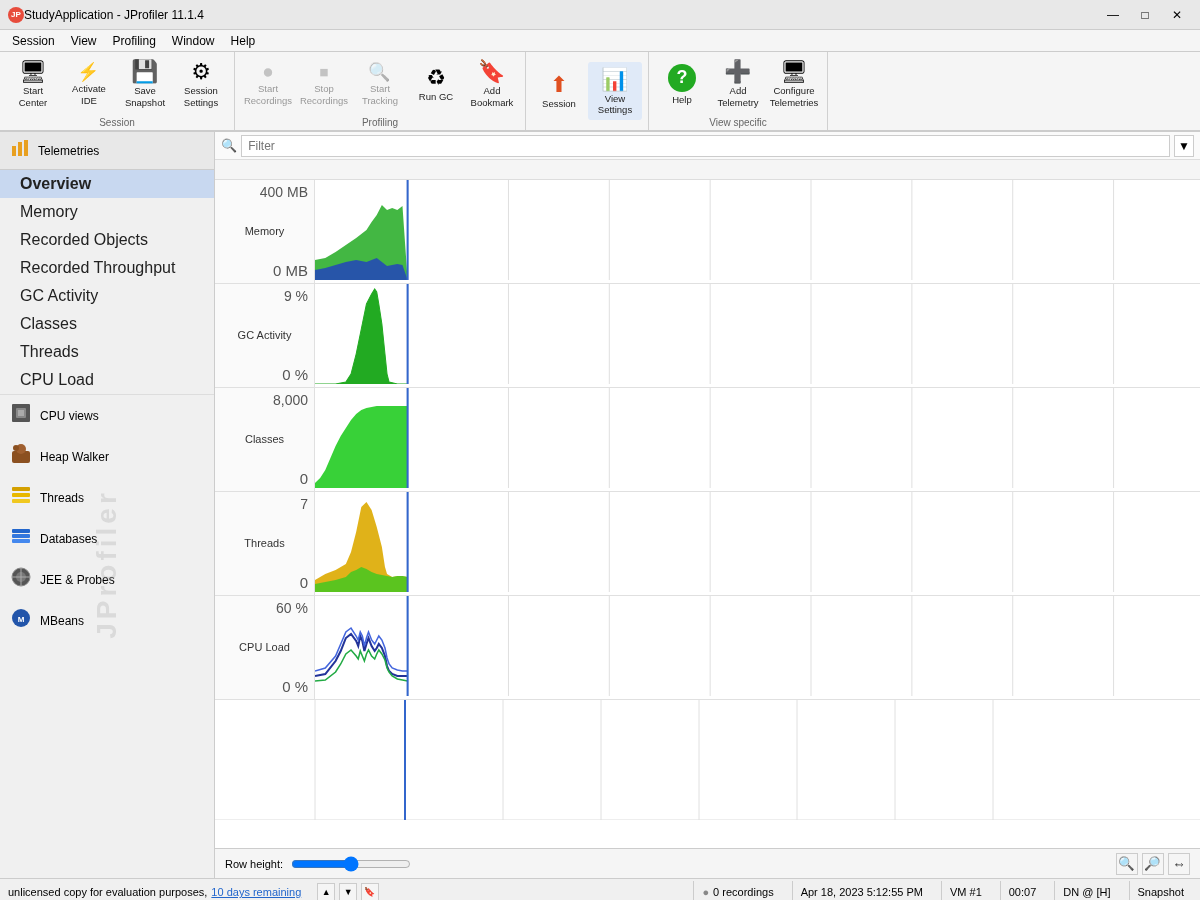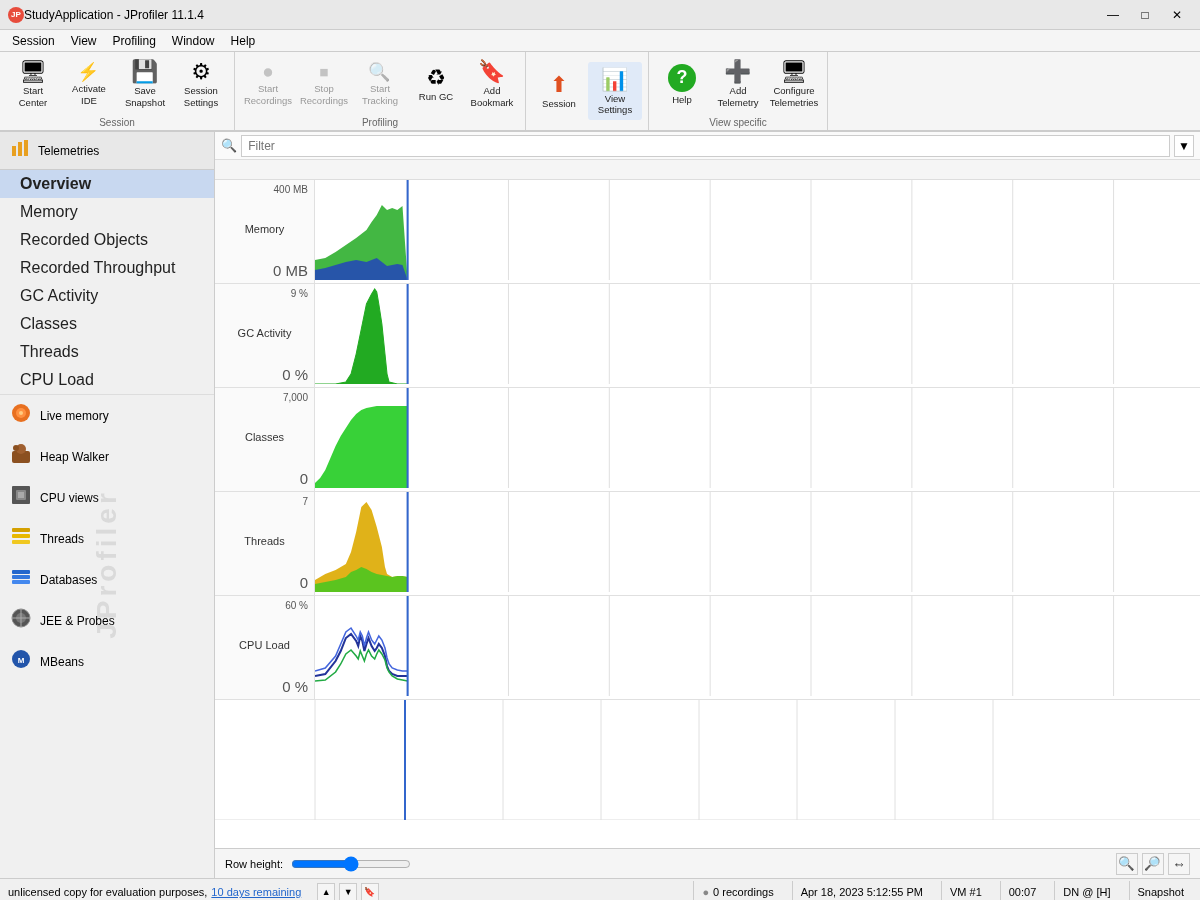--- a/index.html
+++ b/index.html
@@ -178,21 +178,21 @@
     .chart-label-col {
       width: 100px;
       min-width: 100px;
       display: flex;
       flex-direction: column;
       justify-content: space-between;
       padding: 4px 6px;
       border-right: 1px solid #e0e0e0;
       background: #fafafa;
     }
-    .chart-y-max { font-size: 10px; color: #555; text-align: right; }
+    .chart-y-max { font-size: 14px; color: #555; text-align: right; }
     .chart-y-label { font-size: 11px; color: #333; font-weight: 500; text-align: center; }
     .chart-y-min { font-size: 15px; color: #555; text-align: right; }
     .chart-data-col {
       flex: 1;
       position: relative;
       overflow: hidden;
     }
     .timeline-header {
       height: 20px;
       background: #f5f5f5;
@@ -362,51 +362,41 @@
       <div class="sidebar-item active">Overview</div>
       <div class="sidebar-item">Memory</div>
       <div class="sidebar-item">Recorded Objects</div>
       <div class="sidebar-item">Recorded Throughput</div>
       <div class="sidebar-item">GC Activity</div>
       <div class="sidebar-item">Classes</div>
       <div class="sidebar-item">Threads</div>
       <div class="sidebar-item">CPU Load</div>
     </div>
 
+
     <div class="sidebar-icon-item">
       <span class="icon">
         <svg width="22" height="22" viewBox="0 0 22 22">
-          <circle cx="11" cy="11" r="9" fill="#e87020"></circle>
-          <circle cx="11" cy="11" r="5" fill="#ff9040"></circle>
-          <circle cx="11" cy="11" r="2" fill="#ffcc80"></circle>
+          <rect x="2" y="2" width="18" height="18" rx="1" fill="#555"></rect>
+          <rect x="6" y="6" width="10" height="10" rx="1" fill="#888"></rect>
+          <rect x="8" y="8" width="6" height="6" fill="#aaa"></rect>
         </svg>
       </span>
-      <span>Live memory</span>
+      <span>CPU views</span>
     </div>
 
     <div class="sidebar-icon-item">
       <span class="icon">
         <svg width="22" height="22" viewBox="0 0 22 22">
           <rect x="2" y="8" width="18" height="12" rx="2" fill="#8b5020"></rect>
           <circle cx="11" cy="6" r="5" fill="#a06030"></circle>
           <circle cx="6" cy="5" r="3" fill="#8b5020"></circle>
         </svg>
       </span>
       <span>Heap Walker</span>
-    </div>
-
-    <div class="sidebar-icon-item">
-      <span class="icon">
-        <svg width="22" height="22" viewBox="0 0 22 22">
-          <rect x="2" y="2" width="18" height="18" rx="1" fill="#555"></rect>
-          <rect x="6" y="6" width="10" height="10" rx="1" fill="#888"></rect>
-          <rect x="8" y="8" width="6" height="6" fill="#aaa"></rect>
-        </svg>
-      </span>
-      <span>CPU views</span>
     </div>
 
     <div class="sidebar-icon-item">
       <span class="icon">
         <svg width="22" height="22" viewBox="0 0 22 22">
           <rect x="2" y="3" width="18" height="4" rx="1" fill="#d4a000"></rect>
           <rect x="2" y="9" width="18" height="4" rx="1" fill="#e8b800"></rect>
           <rect x="2" y="15" width="18" height="4" rx="1" fill="#f0c820"></rect>
         </svg>
       </span>
@@ -520,21 +510,21 @@
             <line x1="776" y1="0" x2="776" y2="100" stroke="#e0e0e0" stroke-width="1"></line>
 
             <polyline points="0,100 20,100 30,98 35,90 40,70 45,45 50,20 55,10 58,5 60,8 62,20 65,40 68,70 70,90 72,98 80,100 90,100" fill="#22aa22" stroke="#22aa22" stroke-width="1"></polyline>
             <line x1="90" y1="0" x2="90" y2="100" stroke="#3366cc" stroke-width="2"></line>
           </svg>
         </div>
       </div>
 
       <div class="chart-row">
         <div class="chart-label-col">
-          <span class="chart-y-max">7,000</span>
+          <span class="chart-y-max">8,000</span>
           <span class="chart-y-label">Classes</span>
           <span class="chart-y-min">0</span>
         </div>
         <div class="chart-data-col">
           <svg width="100%" height="100" viewBox="0 0 860 100" preserveAspectRatio="none">
             <line x1="90" y1="0" x2="90" y2="100" stroke="#e0e0e0" stroke-width="1"></line>
             <line x1="188" y1="0" x2="188" y2="100" stroke="#e0e0e0" stroke-width="1"></line>
             <line x1="286" y1="0" x2="286" y2="100" stroke="#e0e0e0" stroke-width="1"></line>
             <line x1="384" y1="0" x2="384" y2="100" stroke="#e0e0e0" stroke-width="1"></line>
             <line x1="482" y1="0" x2="482" y2="100" stroke="#e0e0e0" stroke-width="1"></line>

